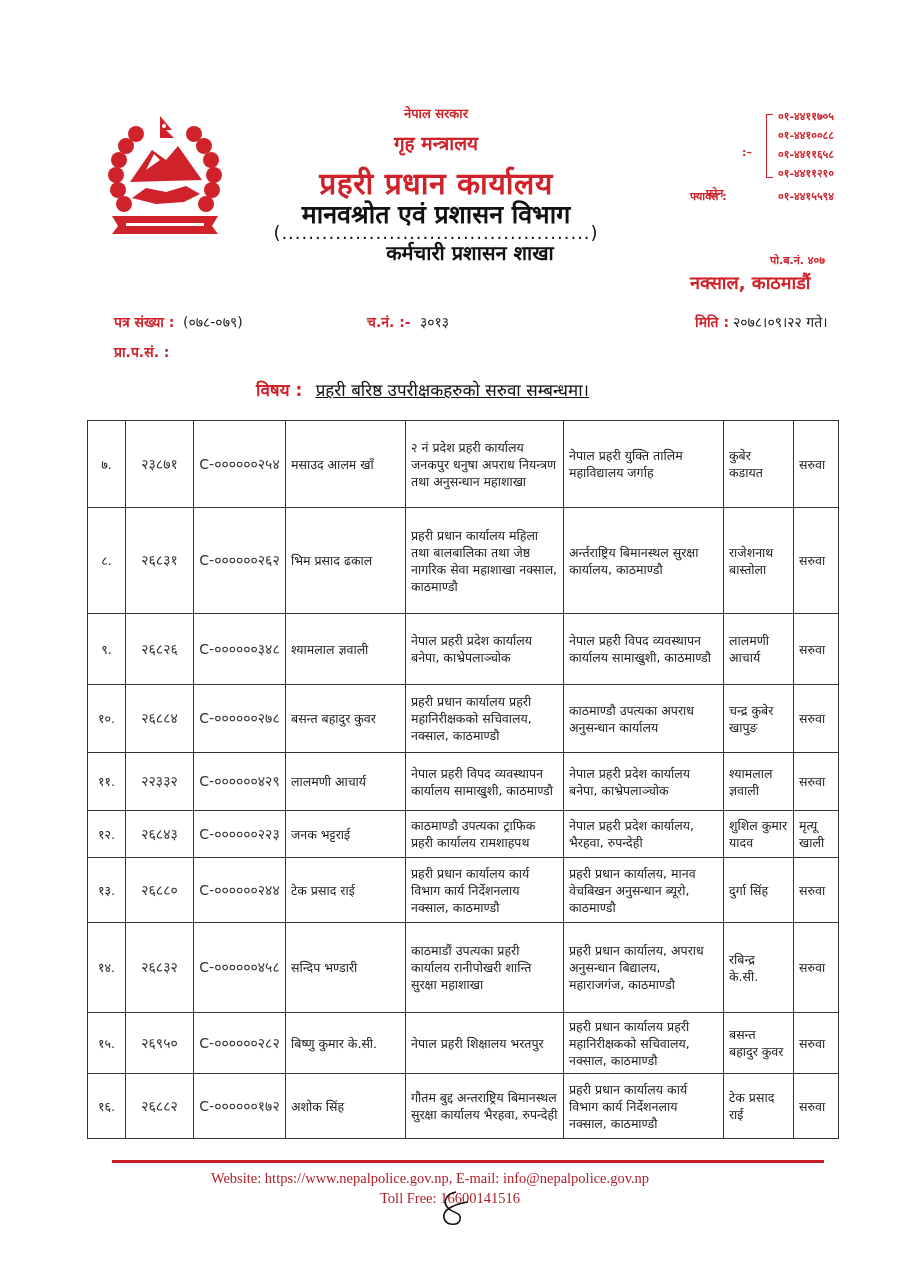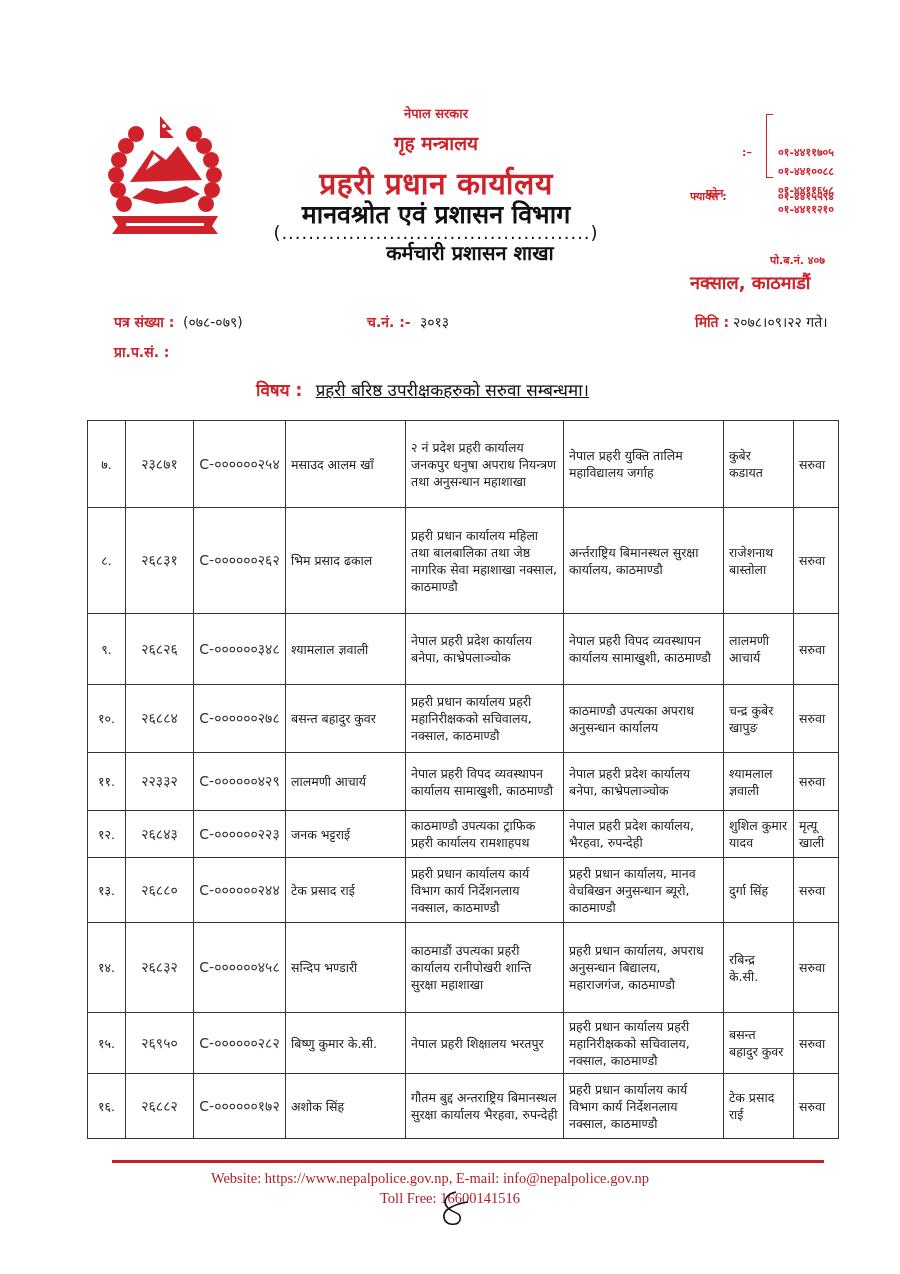--- a/index.html
+++ b/index.html
@@ -19,21 +19,21 @@
   #dept { top: 196px; font-size: 25px; color: #111; font-weight: bold; }
   #dots { top: 222px; font-size: 18px; color: #111; letter-spacing: 1px; }
   #section { top: 239px; font-size: 20px; color: #111; font-weight: bold; padding-left: 34px; }
 
   
   #phone-block { left: 690px; top: 108px; width: 190px; font-size: 11px; font-weight: bold; }
   #phone-label { position: absolute; left: 16px; top: 38px; margin-top: 39px; }
   #phone-bracket { position: absolute; left: 76px; top: 6px; width: 6px; height: 62px;
                    border-left: 1.5px solid #d0222b; border-top: 1.5px solid #d0222b; border-bottom: 1.5px solid #d0222b; }
   #phone-dash { position: absolute; left: 52px; top: 38px; }
-  .phone-num { position: absolute; left: 88px; margin-top: 36px; }
+  .phone-num { position: absolute; left: 88px; }
   #fax-label { position: absolute; left: 0; top: 80px; }
   #fax-num { position: absolute; left: 88px; top: 80px; }
 
   #pobox { left: 770px; top: 252px; font-size: 11px; font-weight: bold; }
   #address { left: 690px; top: 270px; font-size: 18px; font-weight: bold; }
 
   
   .ref { top: 312px; font-size: 14px; }
   #ref-num-label { left: 114px; font-weight: bold; }
   #ref-num-val { left: 183px; color: #222; }

